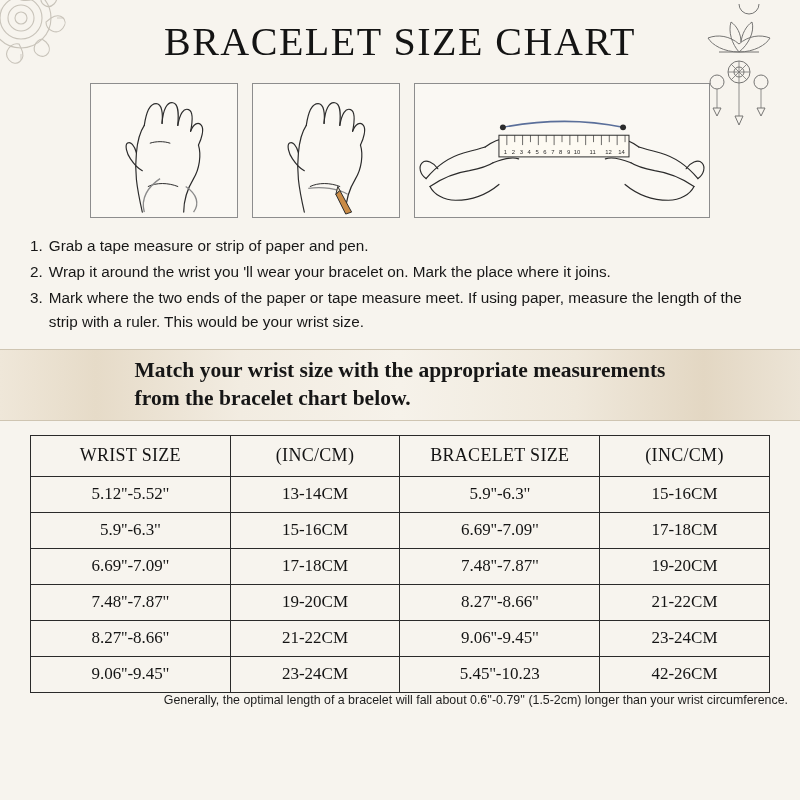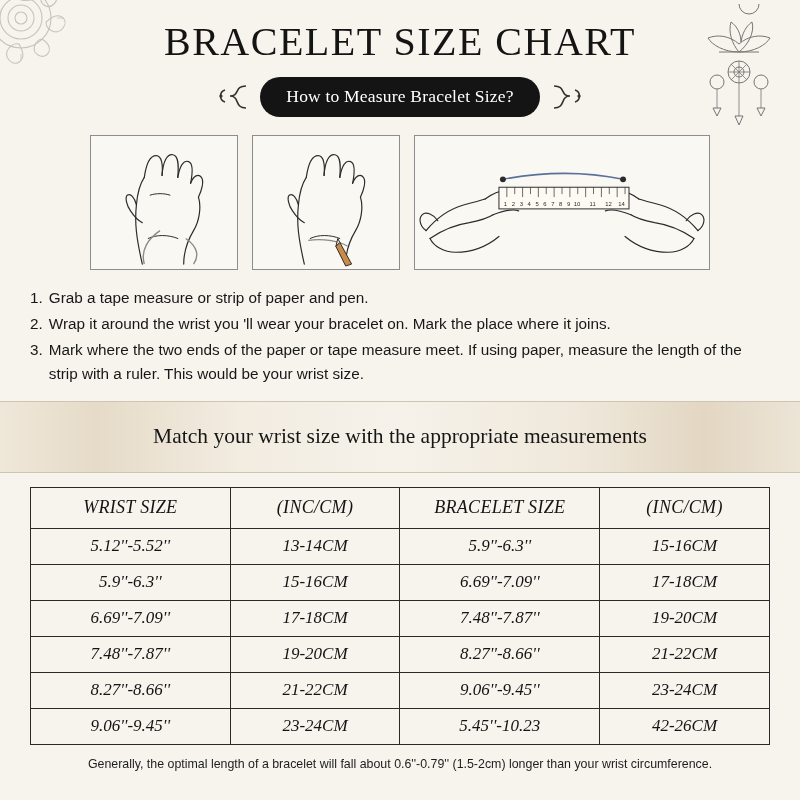--- a/index.html
+++ b/index.html
@@ -124,26 +124,26 @@
     align-items: center;
     justify-content: center;
   }
   .banner-text {
     text-align: left;
     font-family: "Liberation Serif", serif;
     font-size: 21.5px;
     line-height: 1.3;
     color: #161616;
     padding: 0 16px;
+    font-weight: bold;
   }
 
   
   .table-wrap {
     padding: 14px 30px 0 30px;
-    font-style: italic;
   }
   table.size-table {
     width: 100%;
     border-collapse: collapse;
     font-family: "Liberation Serif", serif;
     color: #141414;
   }
   table.size-table th,
   table.size-table td {
     border: 1px solid #2a2a2a;
@@ -160,25 +160,25 @@
     padding: 7px 4px 8px;
     text-align: center;
   }
   .col-a { width: 27%; }
   .col-b { width: 23%; }
   .col-c { width: 27%; }
   .col-d { width: 23%; }
 
   
   .footnote {
-    text-align: center;
+    text-align: right;
     font-size: 12.4px;
     font-family: "Liberation Sans", sans-serif;
     color: #1d1d1d;
-    margin-top: 12px;
+    margin-top: 0;
     padding: 0 12px;
   }
 </style>
 </head>
 <body>
 
 <div class="page">
 
   <svg class="ornament-left" viewBox="0 0 150 150">
     <g fill="none" stroke="#9a9386" stroke-width="1.1">
@@ -217,37 +217,20 @@
       <circle cx="77" cy="82" r="7"></circle>
       <path d="M33 89 L33 108 M55 83 L55 116 M77 89 L77 108" stroke-width="0.8"></path>
       <path d="M29 108 l4 8 l4 -8 Z"></path>
       <path d="M51 116 l4 9 l4 -9 Z"></path>
       <path d="M73 108 l4 8 l4 -8 Z"></path>
     </g>
   </svg>
 
   <h1 class="title">BRACELET SIZE CHART</h1>
 
-  <div class="subhead-row">
-    <svg class="flourish" viewBox="0 0 34 30">
-      <g fill="none" stroke="#1d1d1d" stroke-width="1.6">
-        <path d="M30 4 C18 4 24 14 14 14 C24 14 18 26 30 26"></path>
-        <path d="M9 8 C3 10 3 18 9 20"></path>
-        <circle cx="5" cy="14" r="1.6" fill="#1d1d1d" stroke="none"></circle>
-      </g>
-    </svg>
-    <div class="pill">How to Measure Bracelet Size?</div>
-    <svg class="flourish" viewBox="0 0 34 30">
-      <g fill="none" stroke="#1d1d1d" stroke-width="1.6">
-        <path d="M4 4 C16 4 10 14 20 14 C10 14 16 26 4 26"></path>
-        <path d="M25 8 C31 10 31 18 25 20"></path>
-        <circle cx="29" cy="14" r="1.6" fill="#1d1d1d" stroke="none"></circle>
-      </g>
-    </svg>
-  </div>
 
   <div class="panels">
 
     <div class="panel small">
       <svg viewBox="0 0 148 135" width="146" height="133">
         <g fill="none" stroke="#2b2b2b" stroke-width="1.2" stroke-linecap="round">
           <path d="M52 130 C46 104 44 88 46 70 C47 58 50 48 54 42"></path>
           <path d="M54 42 C56 28 60 20 66 20 C72 20 73 30 72 40"></path>
           <path d="M72 40 C73 26 77 18 83 19 C89 20 89 30 88 42"></path>
           <path d="M88 42 C90 30 94 24 99 26 C104 28 103 38 101 48"></path>
@@ -342,20 +325,21 @@
     </div>
     <div class="step">
       <span class="step-num">3.</span>
       <span class="step-text">Mark where the two ends of the paper or tape measure meet. If using paper, measure the length of the strip with a ruler. This would be your wrist size.</span>
     </div>
   </div>
 
   <div class="banner">
     <div class="banner-text">
       <span>Match your wrist size with the appropriate measurements</span><br>
+      <span>from the bracelet chart below.</span>
     </div>
   </div>
 
   <div class="table-wrap">
     <table class="size-table">
       <thead>
         <tr>
           <th class="col-a">WRIST SIZE</th>
           <th class="col-b">(INC/CM)</th>
           <th class="col-c">BRACELET SIZE</th>

